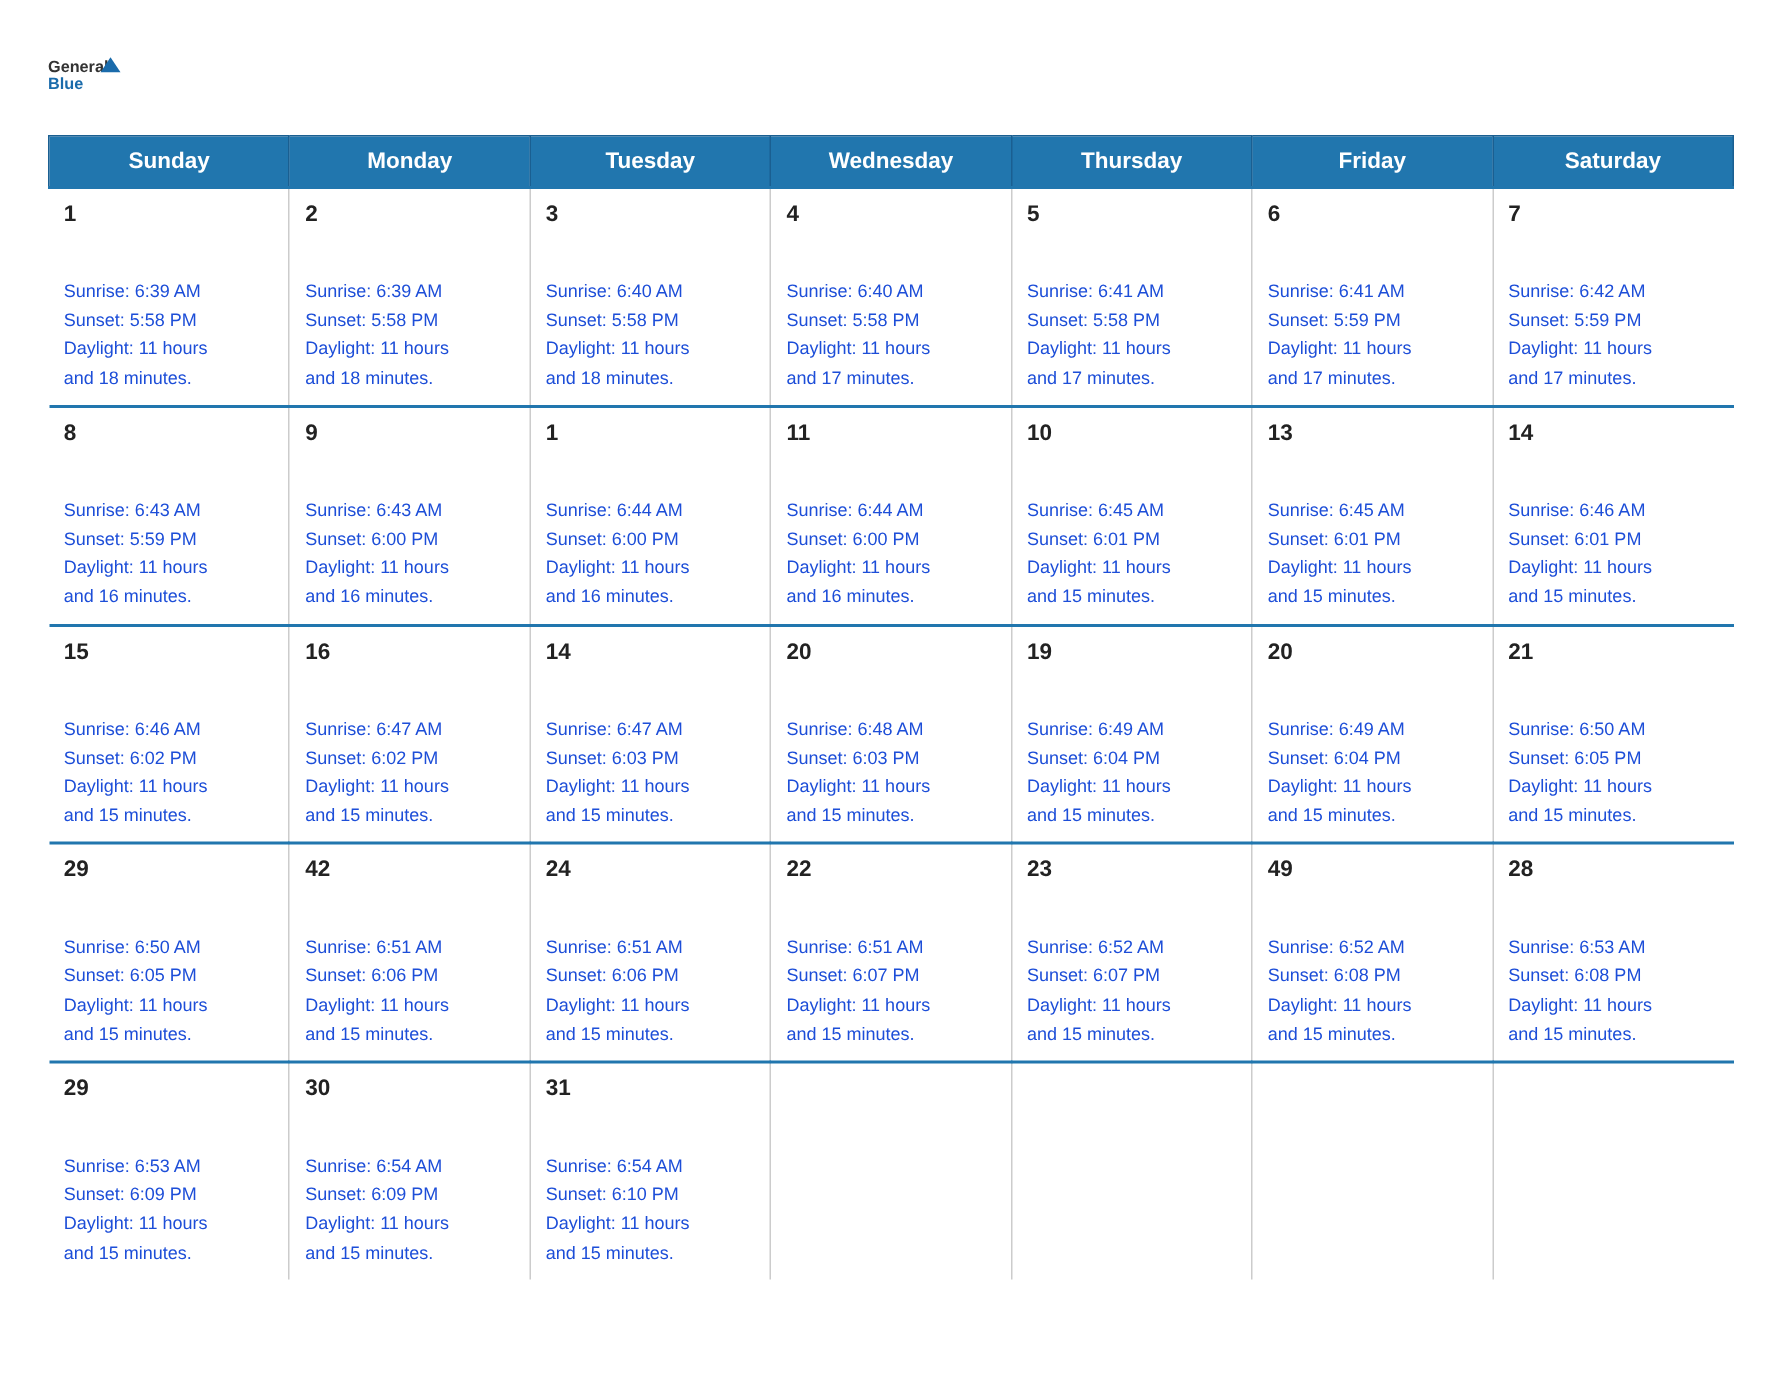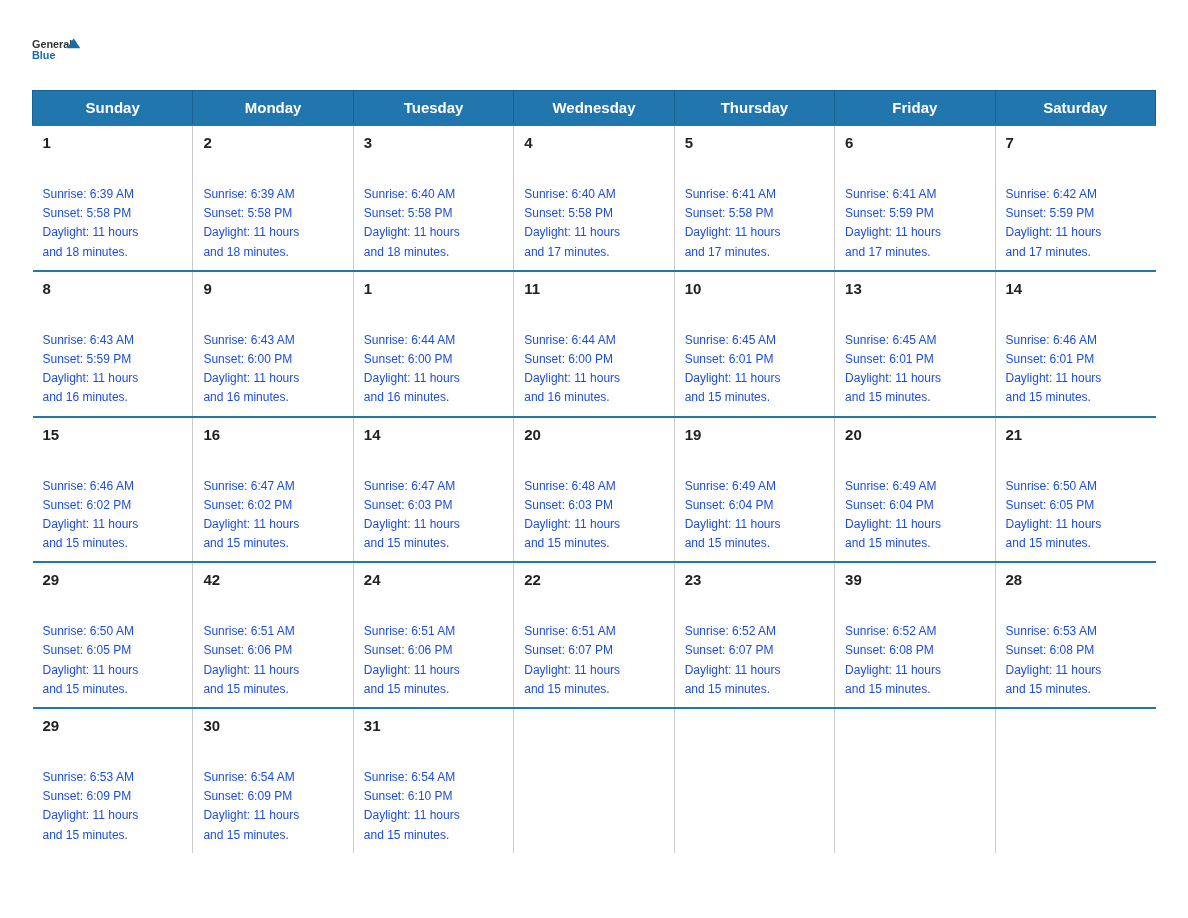--- a/index.html
+++ b/index.html
@@ -350,21 +350,21 @@
         <td>
         <span class="day-number">23</span>
         <div class="day-info">
           Sunrise: 6:52 AM<br>
           Sunset: 6:07 PM<br>
           Daylight: 11 hours<br>
           and 15 minutes.
         </div>
       </td>
         <td>
-        <span class="day-number">39</span>
+        <span class="day-number">49</span>
         <div class="day-info">
           Sunrise: 6:52 AM<br>
           Sunset: 6:08 PM<br>
           Daylight: 11 hours<br>
           and 15 minutes.
         </div>
       </td>
         <td>
         <span class="day-number">28</span>
         <div class="day-info">

